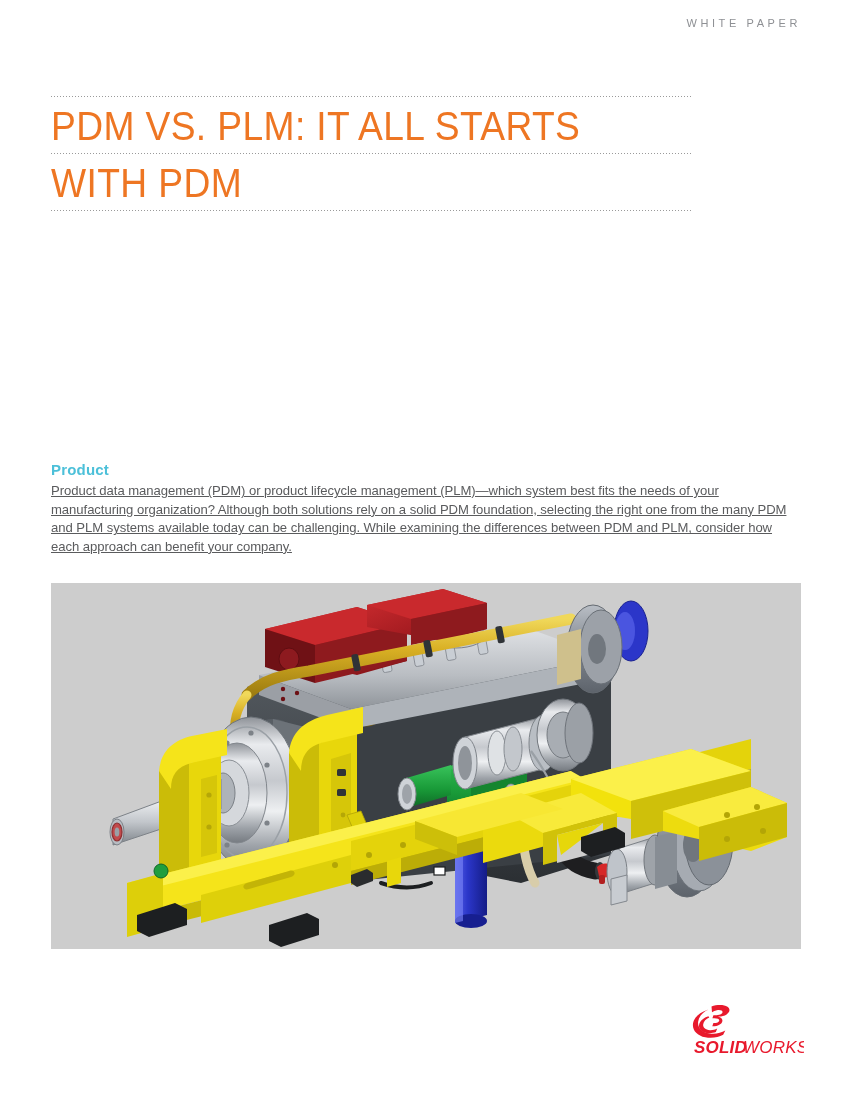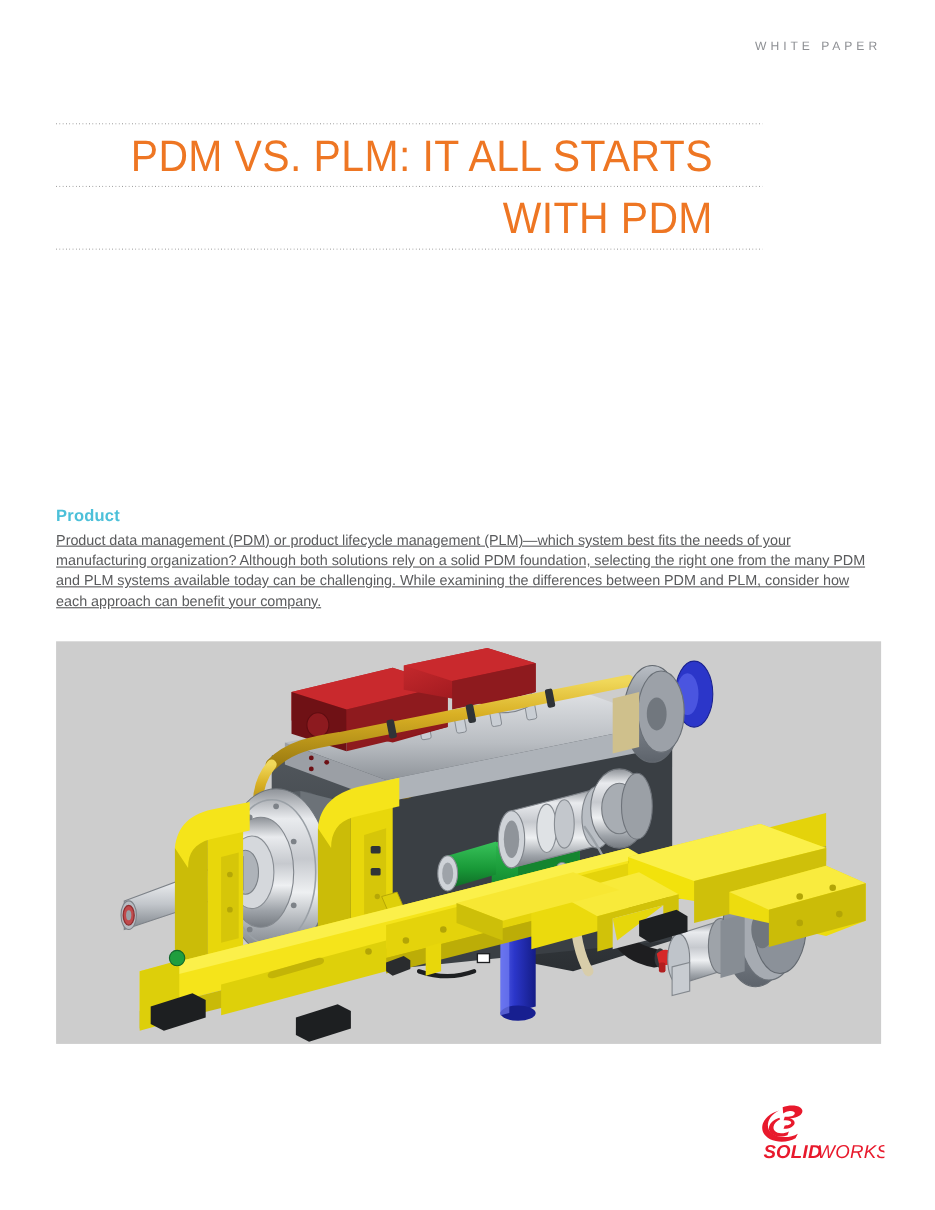--- a/index.html
+++ b/index.html
@@ -17,38 +17,37 @@
 
   .page {
     position: absolute;
     inset: 0;
     background: #ffffff;
   }
 
   
   .doc-type {
     position: absolute;
-    top: 36px;
+    top: 17px;
     left: 0;
     width: 801px;
     text-align: right;
     font-size: 11px;
     letter-spacing: 3.6px;
     color: #8e9094;
     font-family: "Liberation Sans", sans-serif;
     font-weight: 400;
   }
 
   
   .title-block {
     position: absolute;
-    top: 112px;
+    top: 96px;
     left: 51px;
     width: 642px;
-    text-align: right;
   }
   .dotted-rule {
     height: 1px;
     width: 100%;
     background-image: linear-gradient(to right, #9a9a9a 0 1px, rgba(255,255,255,0) 1px 3px);
     background-size: 3px 1px;
     background-repeat: repeat-x;
   }
   .title-line {
     font-family: "Liberation Sans", sans-serif;

